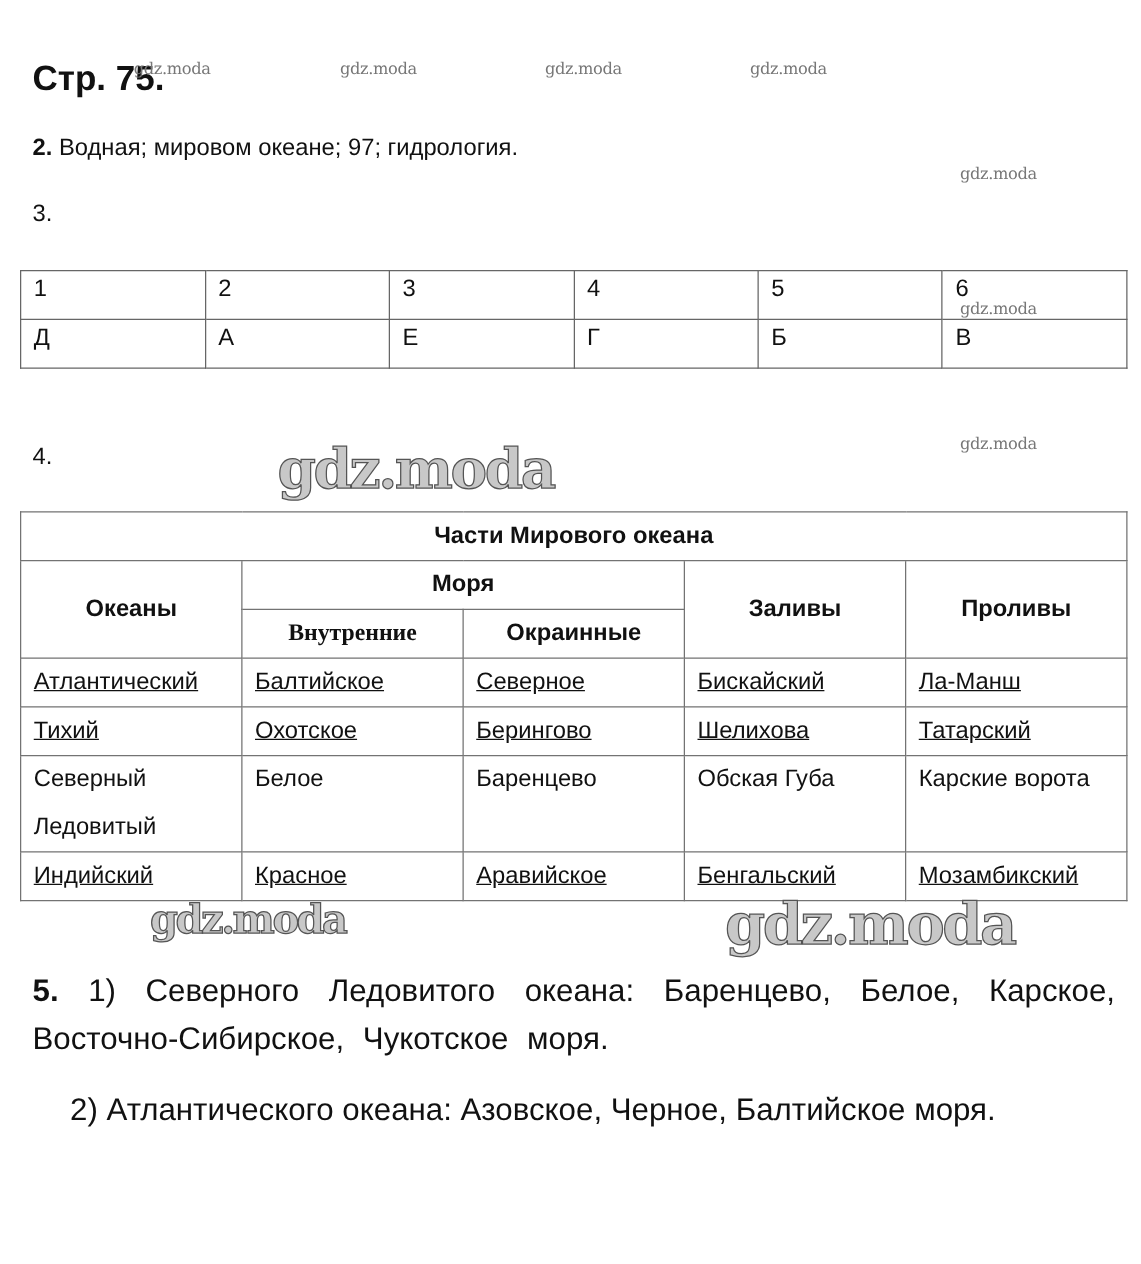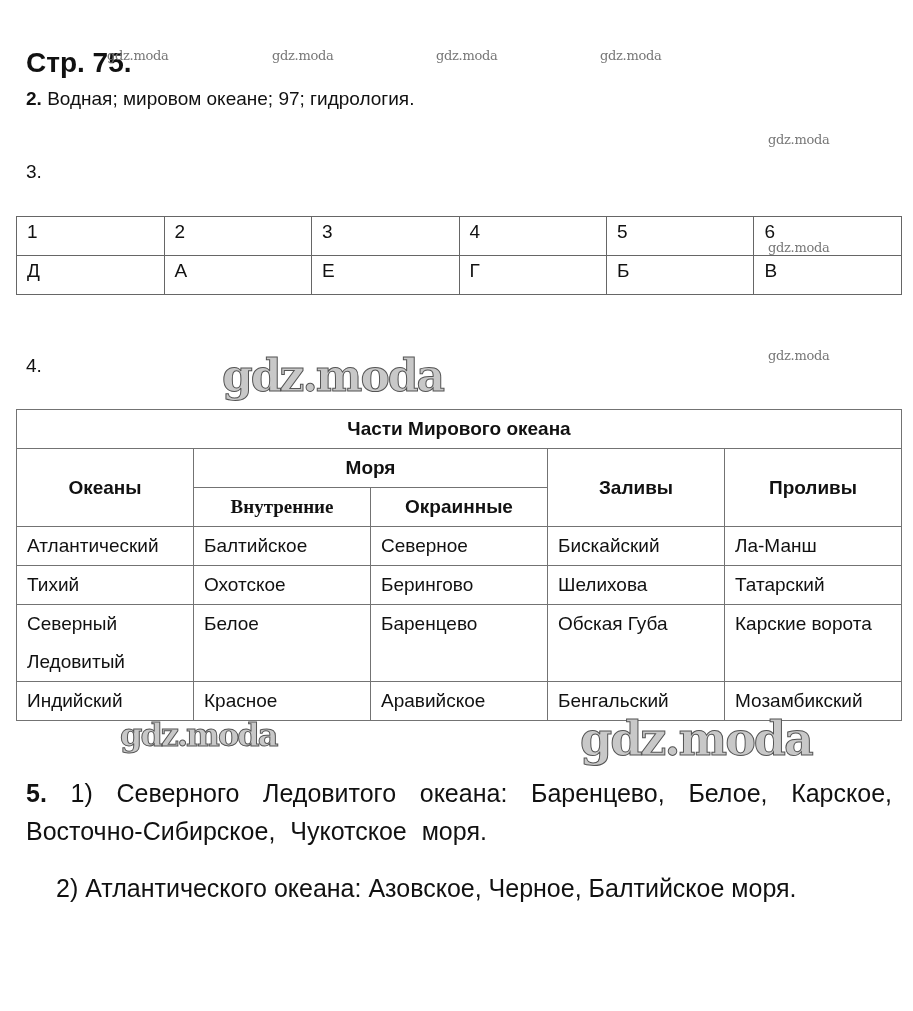--- a/index.html
+++ b/index.html
@@ -10,34 +10,34 @@
   .wm-big { position:absolute; font-family:"DejaVu Serif", serif; font-weight:bold; color:#c8c8c8;
             -webkit-text-stroke:1px #555; letter-spacing:-2px; }
   b { font-weight:bold; }
   table { border-collapse:collapse; position:absolute; }
   .t1 { left:16px; top:216px; width:886px; }
   .t1 td { border:1px solid #666; height:38px; padding:0 0 0 10px; vertical-align:top; font-size:19px; width:147px; }
   .t1 td span { display:block; padding-top:4px; }
   .t2 { left:16px; top:409px; width:886px; }
   .t2 td { border:1px solid #737373; font-size:19px; padding:0 10px; vertical-align:top; }
   .t2 .hd { font-weight:bold; text-align:center; vertical-align:middle; }
-  .t2 .r { height:38px; line-height:38px; }
+  .t2 .r { height:38px; line-height:38px;text-decoration:underline; }
   .t2 .r2 { line-height:38px; }
   .para5 { position:absolute; left:26px; top:774px; width:866px; line-height:38px; font-size:25px; text-align:justify; }
 </style>
 </head>
 <body>
 
 <div class="abs" style="left:26px;top:47px;font-weight:bold;font-size:28px;">Стр. 75.</div>
 <div class="wm-small" style="left:107px;top:48px;">gdz.moda</div>
 <div class="wm-small" style="left:272px;top:48px;">gdz.moda</div>
 <div class="wm-small" style="left:436px;top:48px;">gdz.moda</div>
 <div class="wm-small" style="left:600px;top:48px;">gdz.moda</div>
 
-<div class="abs" style="left:26px;top:88px;">
+<div class="abs" style="left:26px;top:108px;">
   <b>2.</b>
   <span>Водная; мировом океане; 97; гидрология.</span>
 </div>
 <div class="wm-small" style="left:768px;top:132px;">gdz.moda</div>
 
 <div class="abs" style="left:26px;top:161px;">3.</div>
 <table class="t1">
   <tbody>
       <tr>
     <td>

